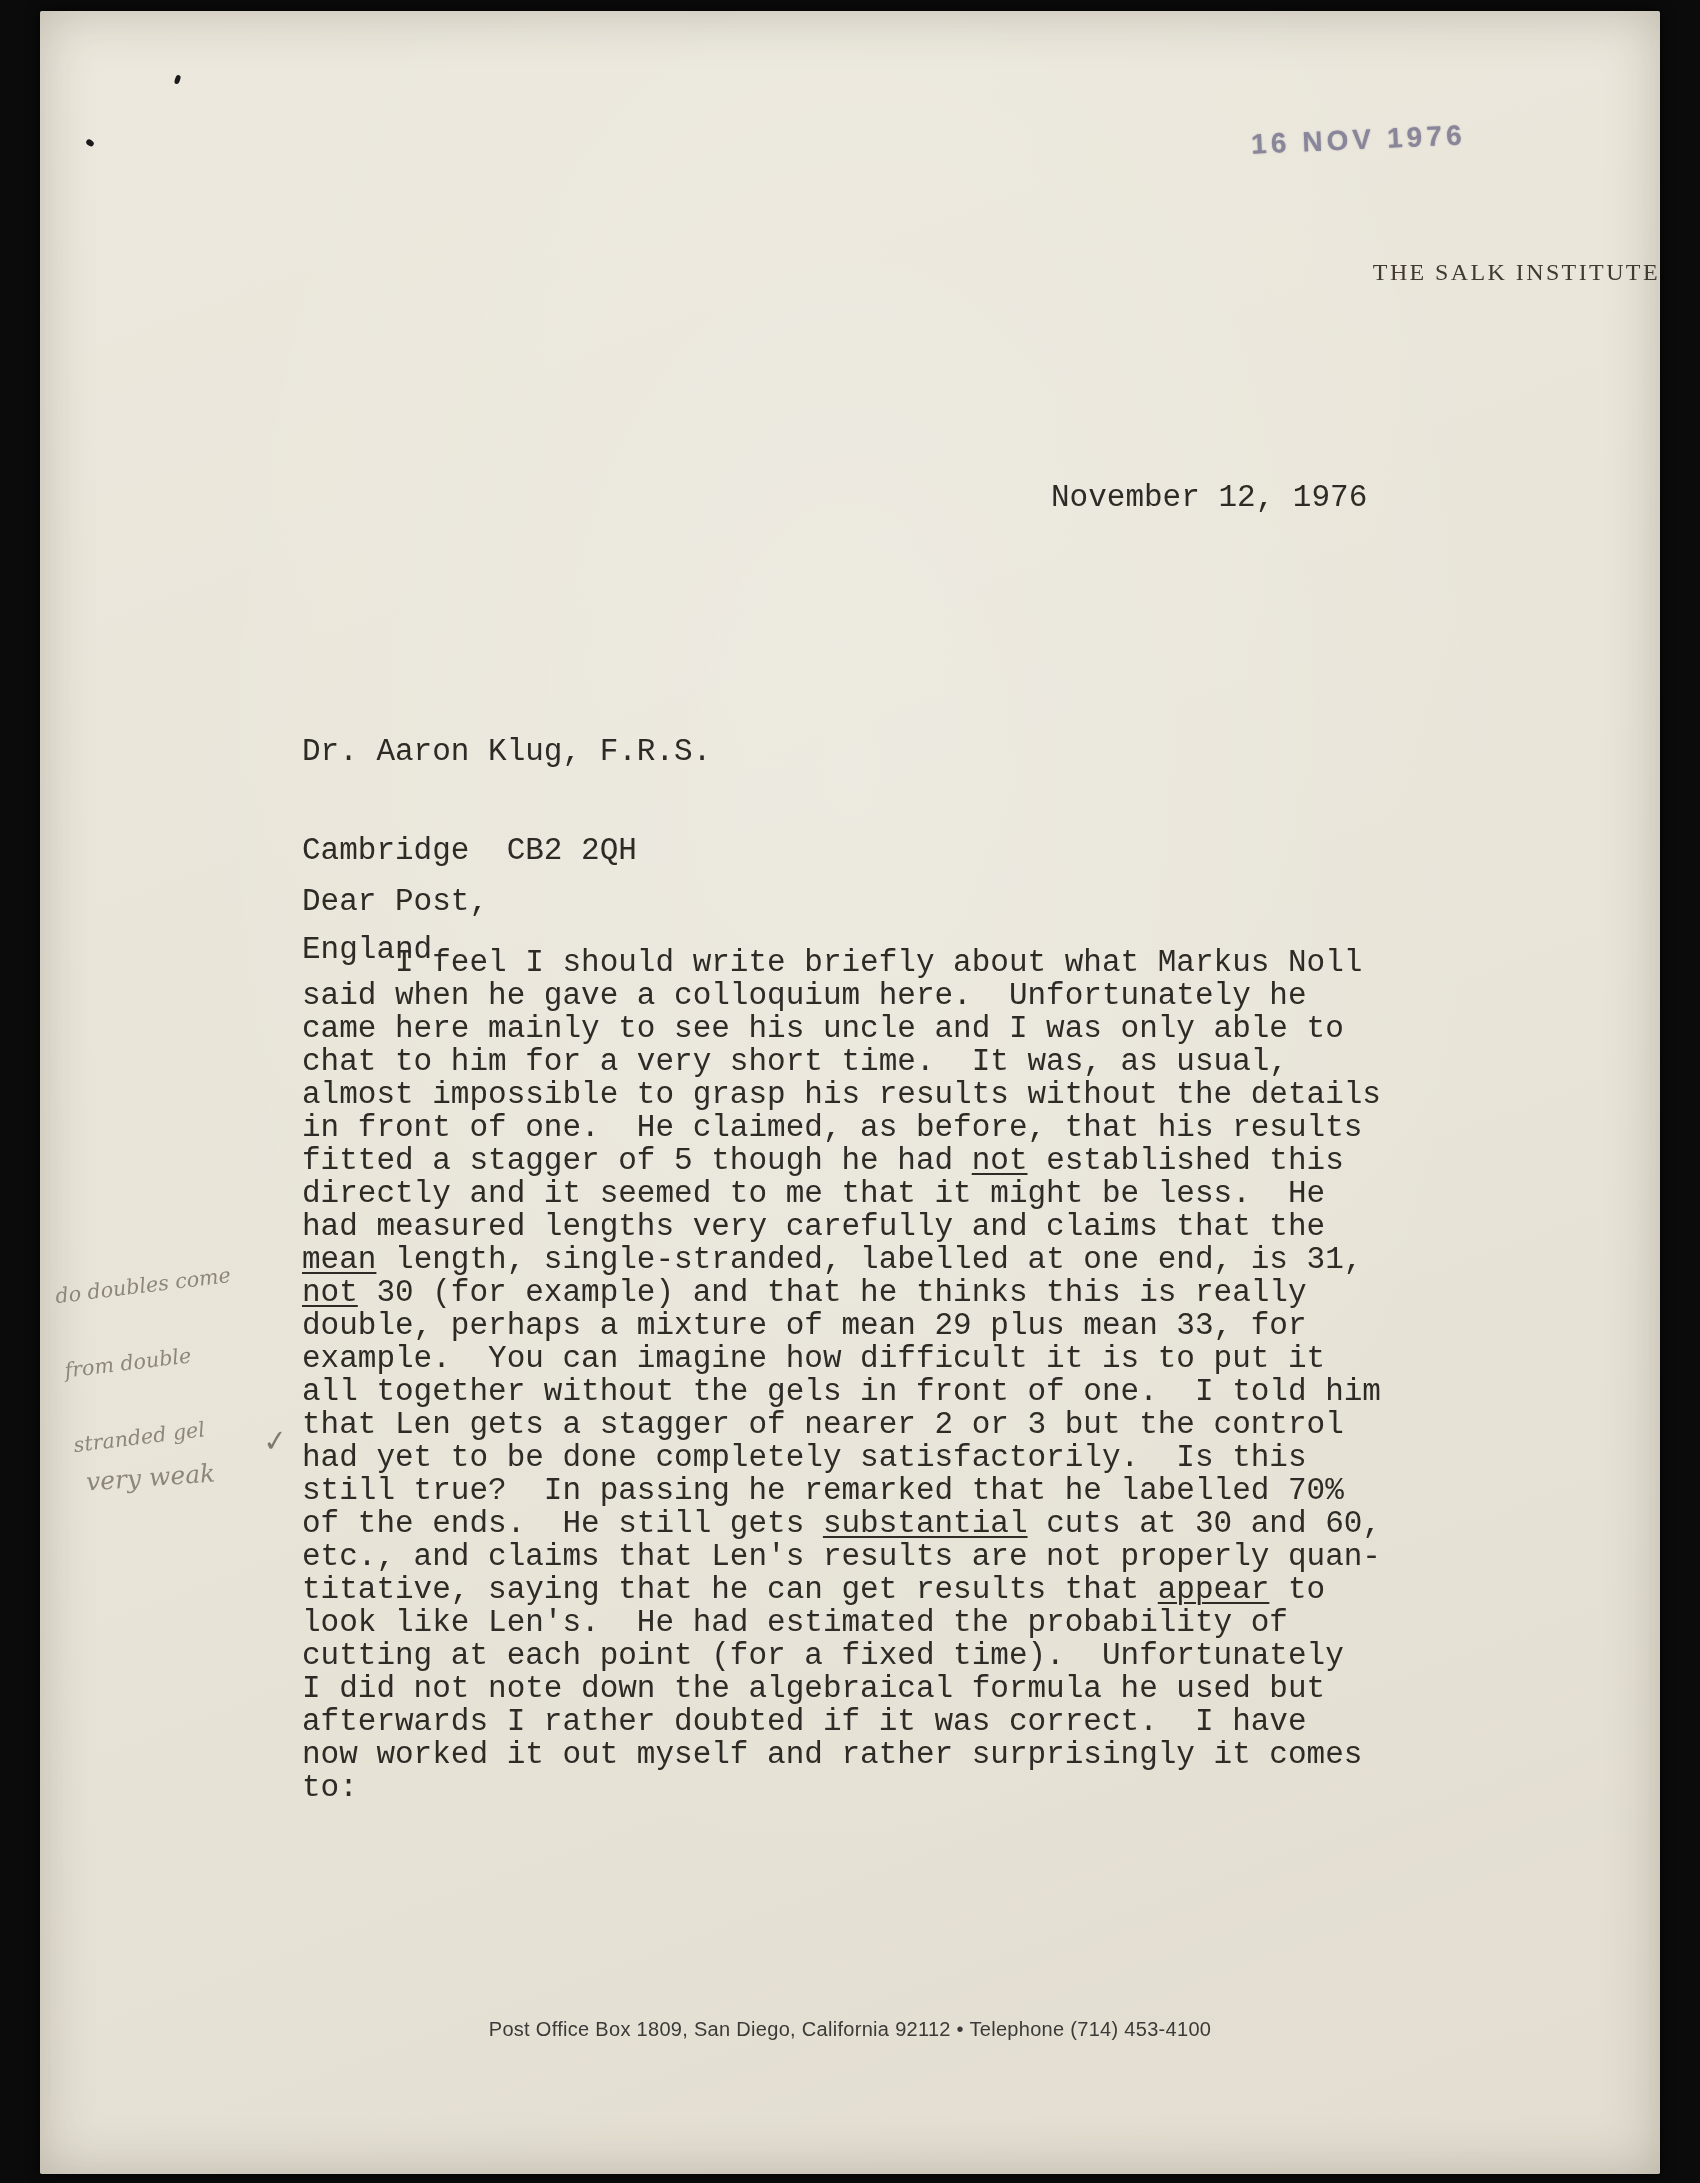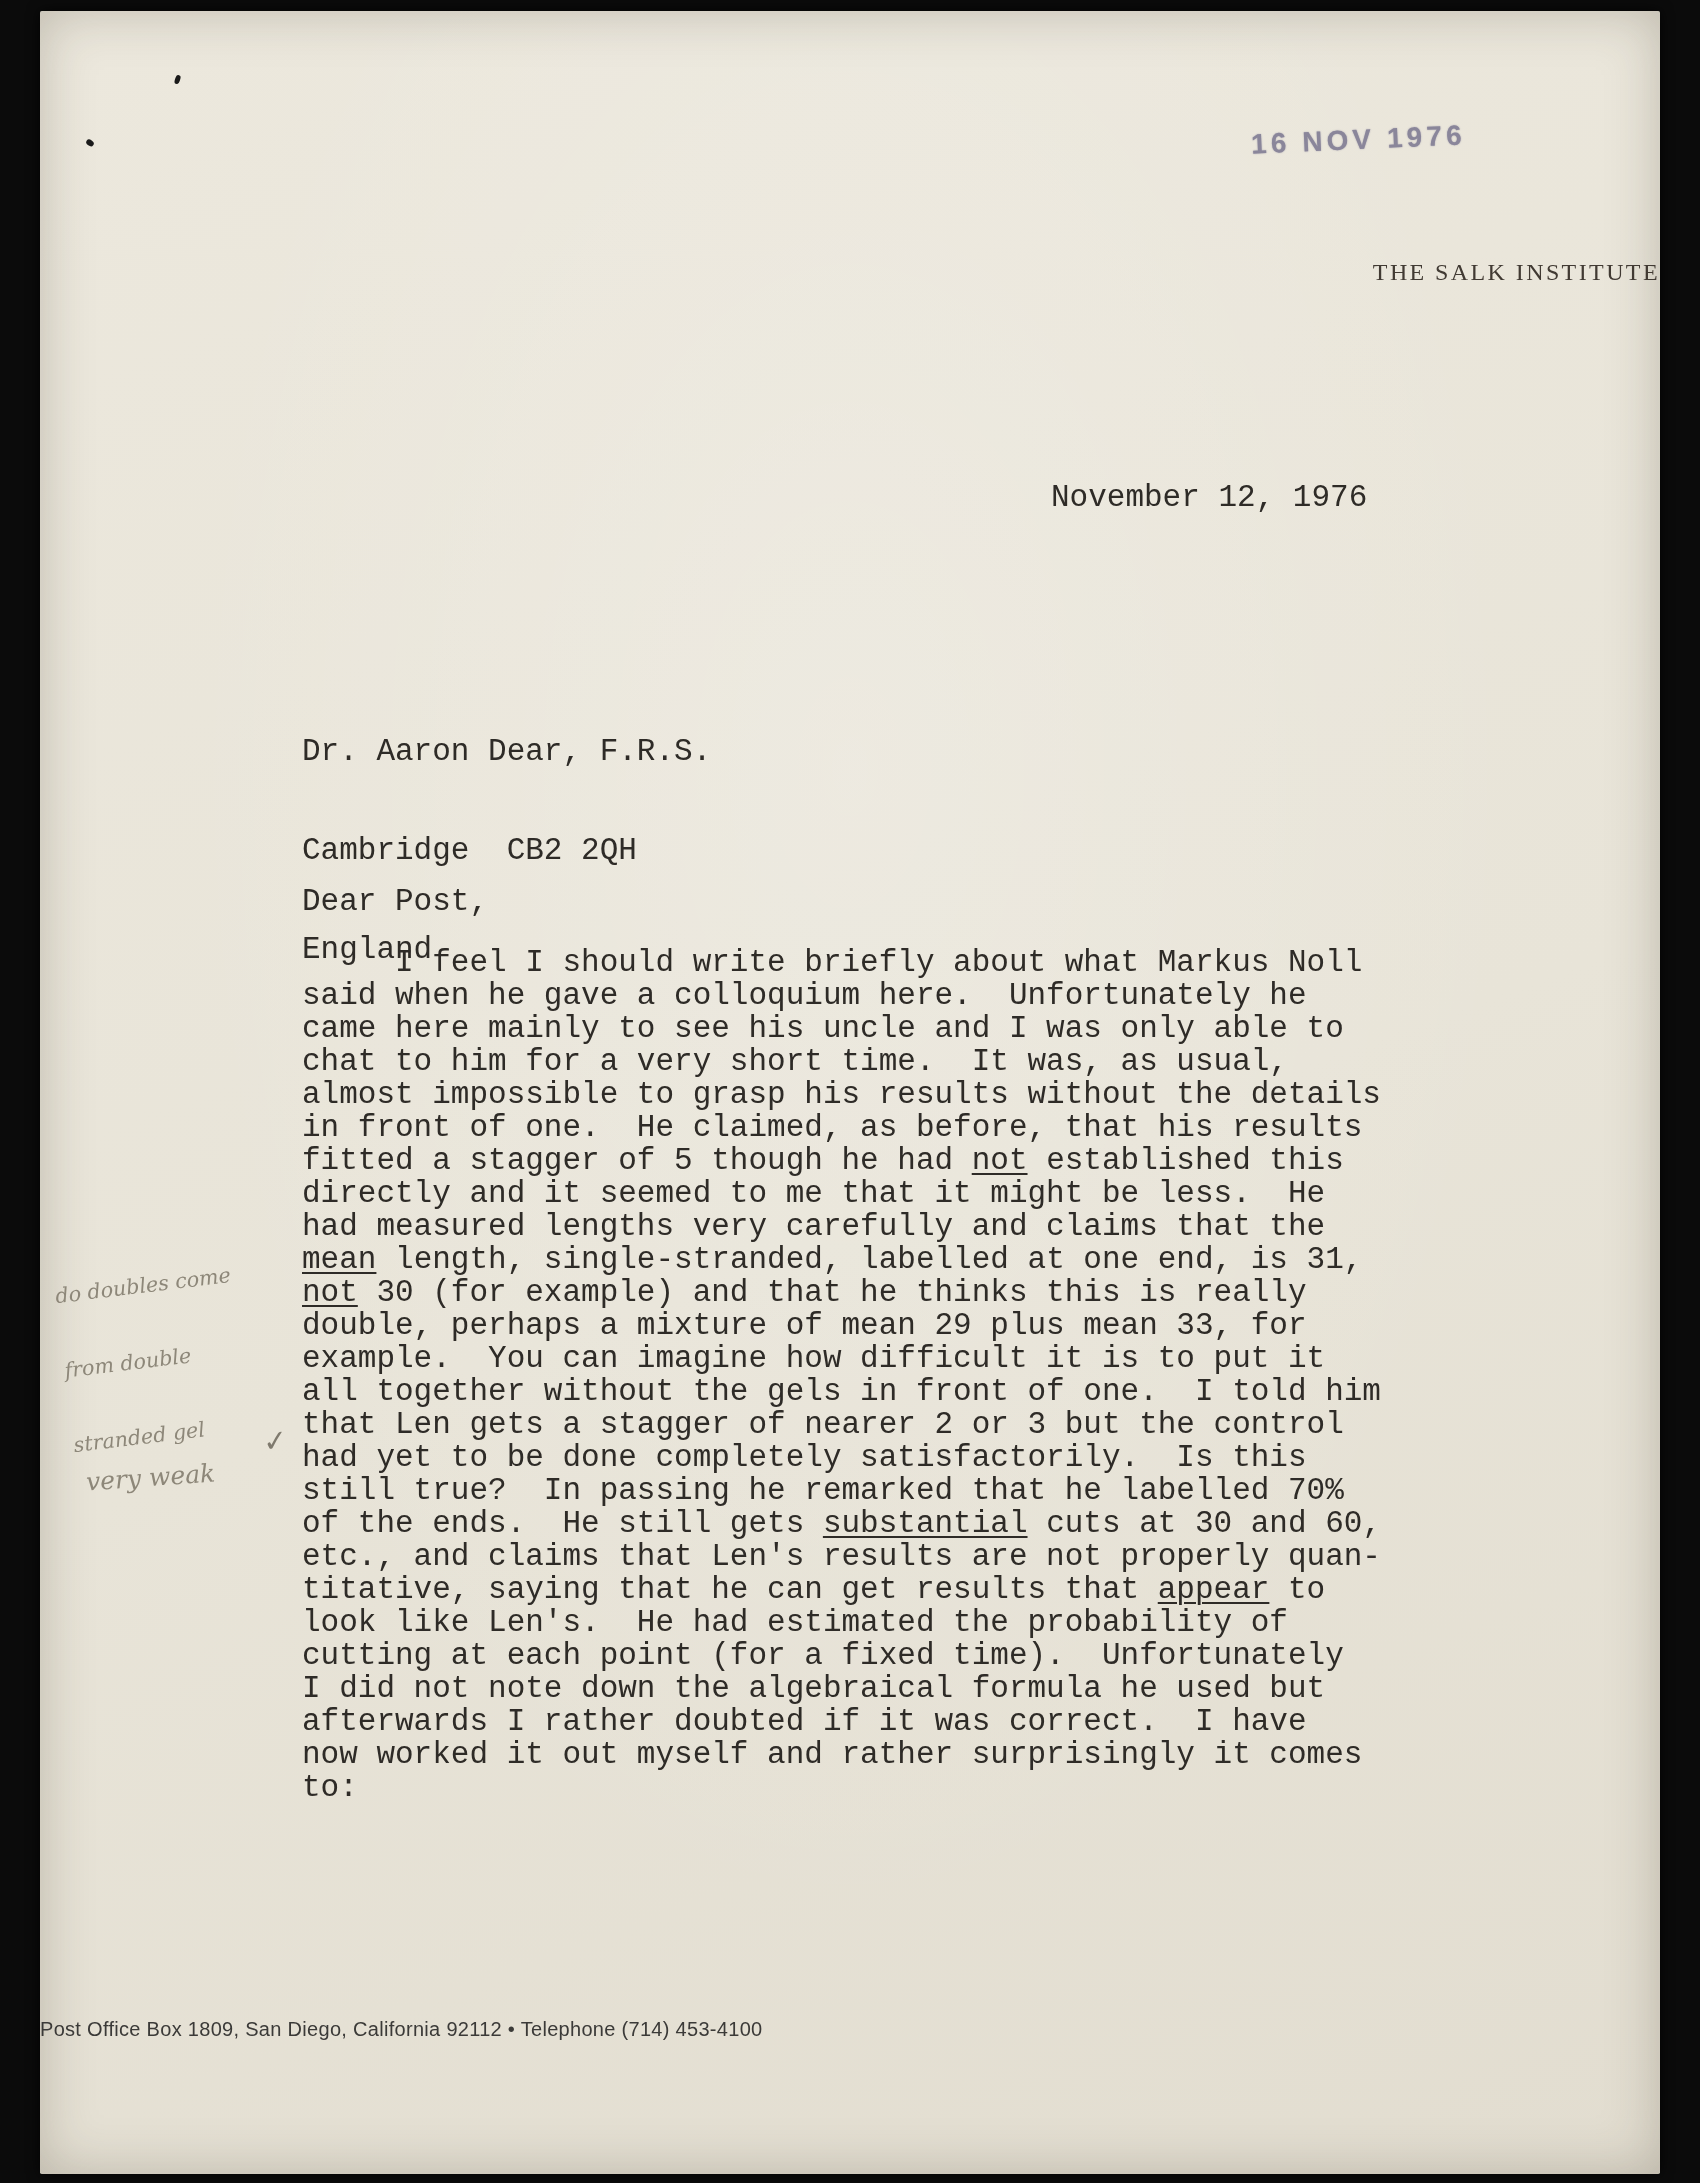--- a/index.html
+++ b/index.html
@@ -112,21 +112,21 @@
   .note2 {
     left: 46px;
     top: 1452px;
     font-size: 25px;
     transform: rotate(-4deg);
   }
   .footer {
     position: absolute;
     left: 0; right: 0;
     top: 2007px;
-    text-align: left;
+    text-align: center;
     font-family: "Liberation Sans", sans-serif;
     font-size: 20px;
     color: #3b3a38;
     letter-spacing: 0.3px;
   }
 </style>
 </head>
 <body>
 
 <div class="scan">
@@ -135,21 +135,21 @@
     <div class="speck speck1"></div>
     <div class="speck speck2"></div>
 
     <div class="stamp">16 NOV 1976</div>
 
     <div class="letterhead-title">THE SALK INSTITUTE</div>
 
     <div class="mono date-line">November 12, 1976</div>
 
     <div class="mono address">
-      <div>Dr. Aaron Dear, F.R.S.</div>
+      <div>Dr. Aaron Klug, F.R.S.</div>
       <div>Cambridge  CB2 2QH</div>
       <div>England</div>
     </div>
 
     <div class="mono salutation">Dear Post,</div>
 
     <div class="mono body-block"><div class="bline"><span>     I feel I should write briefly about what Markus Noll</span></div><div class="bline"><span>said when he gave a colloquium here.  Unfortunately he</span></div><div class="bline"><span>came here mainly to see his uncle and I was only able to</span></div><div class="bline"><span>chat to him for a very short time.  It was, as usual,</span></div><div class="bline"><span>almost impossible to grasp his results without the details</span></div><div class="bline"><span>in front of one.  He claimed, as before, that his results</span></div><div class="bline"><span>fitted a stagger of 5 though he had </span><span class="u">not</span><span> established this</span></div><div class="bline"><span>directly and it seemed to me that it might be less.  He</span></div><div class="bline"><span>had measured lengths very carefully and claims that the</span></div><div class="bline"><span class="u">mean</span><span> length, single-stranded, labelled at one end, is 31,</span></div><div class="bline"><span class="u">not</span><span> 30 (for example) and that he thinks this is really</span></div><div class="bline"><span>double, perhaps a mixture of mean 29 plus mean 33, for</span></div><div class="bline"><span>example.  You can imagine how difficult it is to put it</span></div><div class="bline"><span>all together without the gels in front of one.  I told him</span></div><div class="bline"><span>that Len gets a stagger of nearer 2 or 3 but the control</span></div><div class="bline"><span>had yet to be done completely satisfactorily.  Is this</span></div><div class="bline"><span>still true?  In passing he remarked that he labelled 70%</span></div><div class="bline"><span>of the ends.  He still gets </span><span class="u">substantial</span><span> cuts at 30 and 60,</span></div><div class="bline"><span>etc., and claims that Len's results are not properly quan-</span></div><div class="bline"><span>titative, saying that he can get results that </span><span class="u">appear</span><span> to</span></div><div class="bline"><span>look like Len's.  He had estimated the probability of</span></div><div class="bline"><span>cutting at each point (for a fixed time).  Unfortunately</span></div><div class="bline"><span>I did not note down the algebraical formula he used but</span></div><div class="bline"><span>afterwards I rather doubted if it was correct.  I have</span></div><div class="bline"><span>now worked it out myself and rather surprisingly it comes</span></div><div class="bline"><span>to:</span></div></div>
 
     <div class="hand note1">
       <div>do doubles come</div>

